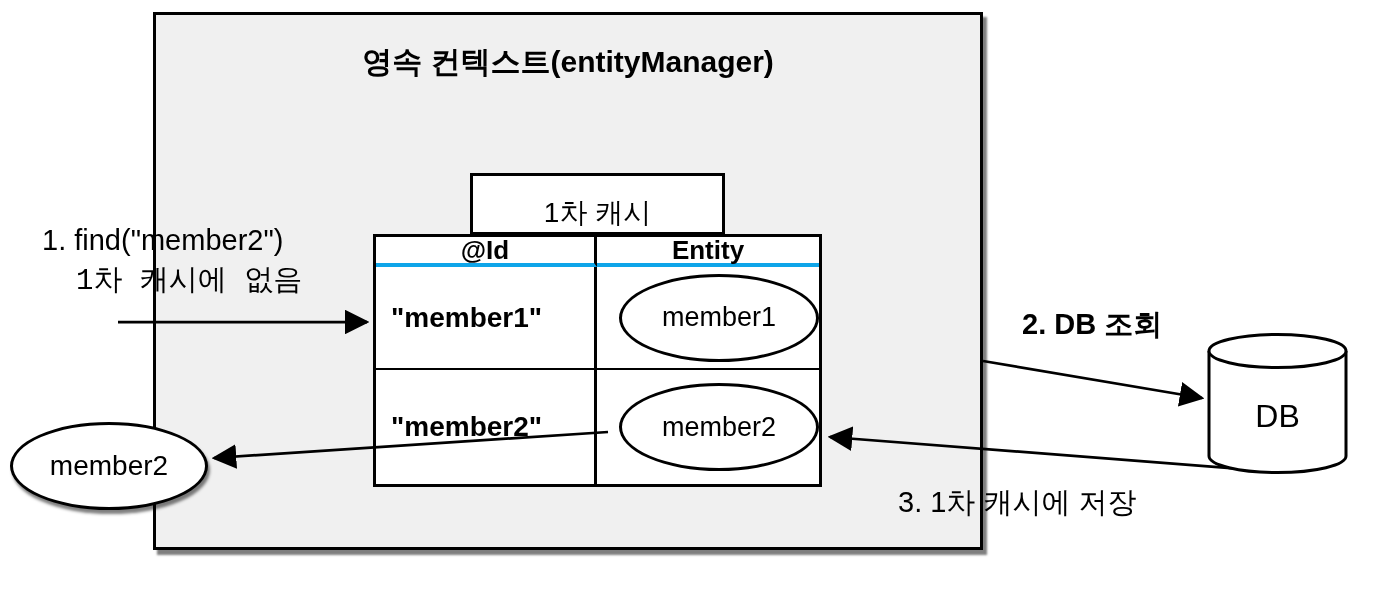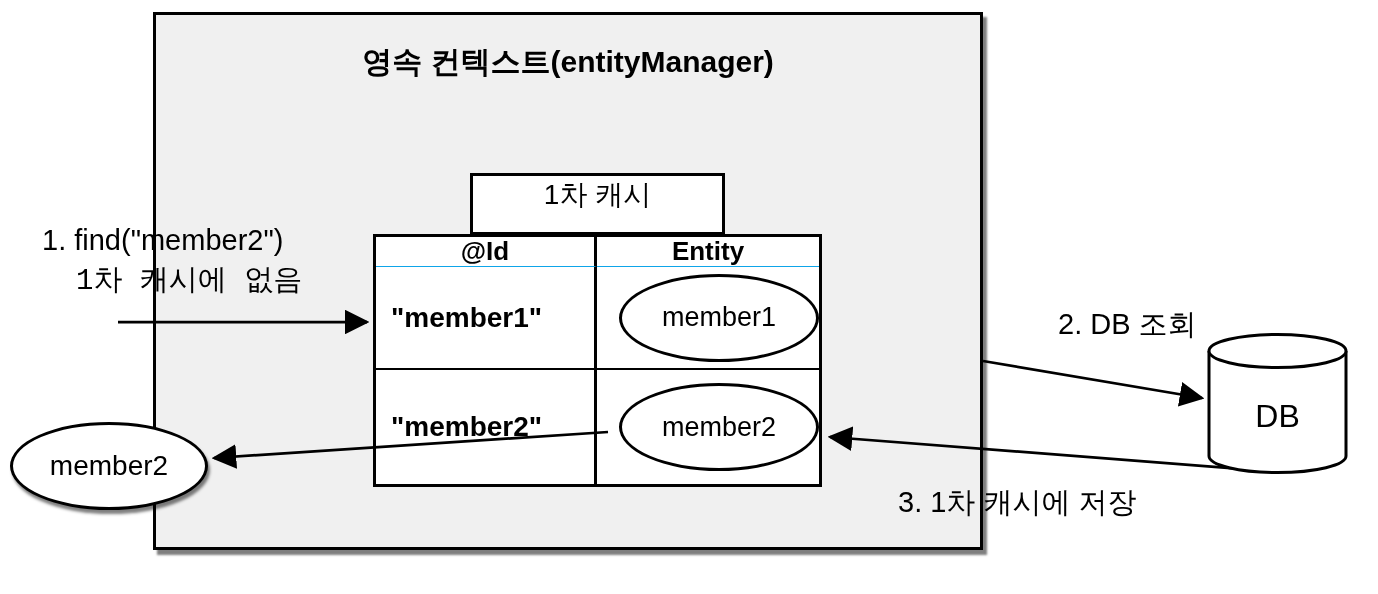--- a/index.html
+++ b/index.html
@@ -36,21 +36,21 @@
   }
   
   .cache-box {
     position: absolute;
     left: 470px; top: 173px;
     width: 255px; height: 62px;
     background: #ffffff;
     border: 3px solid #000;
     box-sizing: border-box;
     display: flex;
-    align-items: flex-start;
+    align-items: flex-end;
     justify-content: center;
     font-size: 28px;
   }
   
   .cache-table {
     position: absolute;
     left: 373px; top: 234px;
     width: 449px; height: 253px;
     background: #ffffff;
     border: 3px solid #000;
@@ -61,21 +61,21 @@
   }
   .cell {
     box-sizing: border-box;
     display: flex;
     align-items: center;
   }
   .cell.head {
     justify-content: center;
     font-weight: bold;
     font-size: 26px;
-    border-bottom: 1px solid #0ea5e9;
+    border-bottom: 4px solid #0ea5e9;
   }
   .cell.col1 { border-right: 3px solid #000; }
   .cell.row1 { border-bottom: 2px solid #000; }
   .cell.id-cell {
     font-weight: bold;
     font-size: 28px;
     padding-left: 15px;
   }
   .cell.entity-cell { justify-content: flex-end; }
   .entity-ellipse {
@@ -116,21 +116,21 @@
     position: absolute;
     left: 1209px; top: 398px;
     width: 137px;
     text-align: center;
     font-size: 32px;
   }
   
   .step { position: absolute; font-size: 29px; white-space: nowrap; }
   .step1 { left: 42px; top: 219px; line-height: 42px; }
   .step1 .line2 { margin-left: 34px; font-family: Liberation Mono, monospace; }
-  .step2 { left: 1058px; top: 305px; }
+  .step2 { left: 1022px; top: 305px; font-weight: bold; }
   .step3 { left: 898px; top: 467px; margin-top: 16px; }
   .step4 { left: 238px; top: 467px; }
 </style>
 </head>
 <body>
 
 <div class="canvas">
 
   <div class="outer-box"></div>
   <div class="title">영속 컨텍스트(entityManager)</div>

